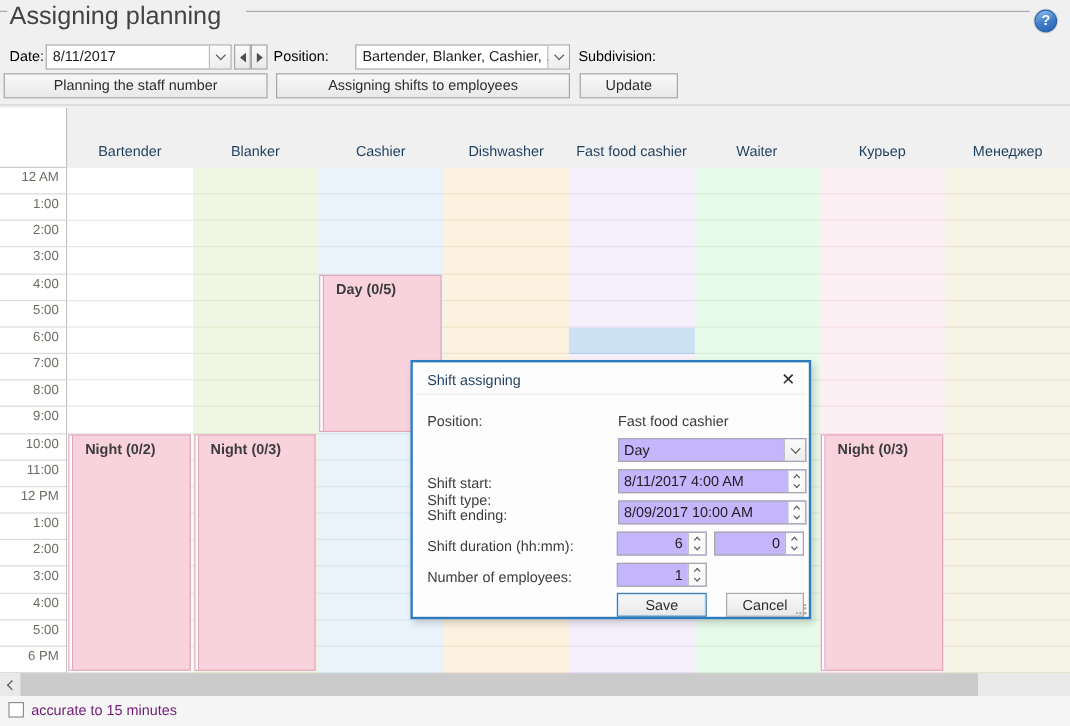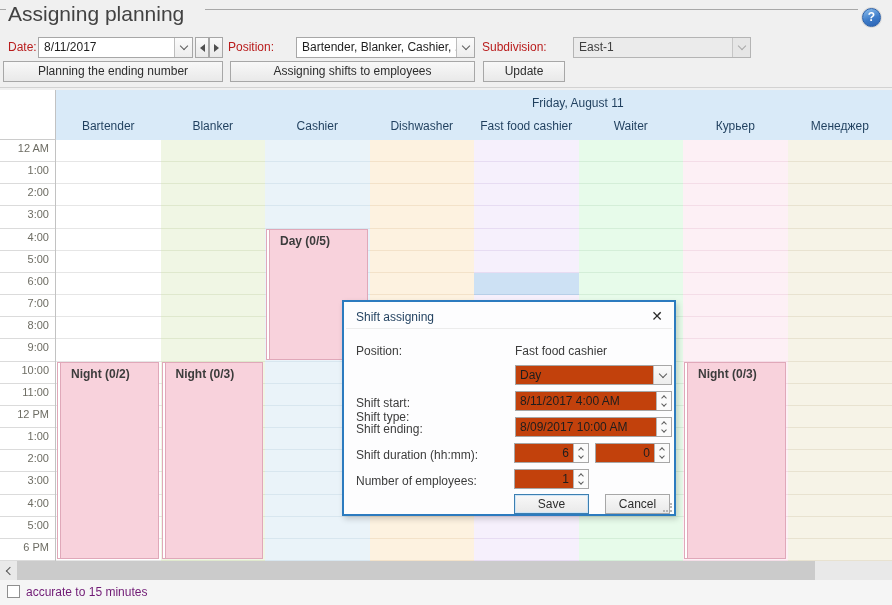--- a/index.html
+++ b/index.html
@@ -14,21 +14,21 @@
   .rule { position:absolute; top:9px; height:1px; background:#a8a8a8; }
   .page-title { position:absolute; left:8px; top:2px; font-size:21px; color:#424242; letter-spacing:0; }
   .help-icon {
     position:absolute; left:862px; top:8px; width:19px; height:19px; border-radius:50%;
     background:linear-gradient(160deg,#8ec0ee 0%,#3e7cc9 55%,#2a62b3 100%);
     border:1px solid #2b5fa6; color:#fff; font-weight:bold; font-size:12px;
     text-align:center; line-height:17px; box-shadow:0 0 0 1px #d8d8d8;
   }
 
   
-  .tb-label { position:absolute; top:37px; height:21px; line-height:21px; color:#b91c1c; }
+  .tb-label { position:absolute; top:37px; height:21px; line-height:21px; color:#000000; }
   .editor {
     position:absolute; top:37px; height:21px; background:#fff;
     border:1px solid #a7a7a7; line-height:19px; padding:0 22px 0 5px;
     color:#1e1e1e; white-space:nowrap; overflow:hidden;
   }
   .editor.disabled { background:#ebebeb; color:#3f3f3f; border-color:#b4b4b4; }
   .ddbtn {
     position:absolute; right:0; top:0; bottom:0; width:18px;
     border-left:1px solid #bdbdbd; background:linear-gradient(#fbfbfb,#ededed);
     display:flex; align-items:center; justify-content:center;
@@ -87,21 +87,21 @@
   .dialog {
     position:absolute; left:342px; top:300px; width:334px; height:216px;
     background:#fdfdfe; border:2px solid #2c7bbf; box-shadow:2px 3px 6px rgba(0,0,0,.18); z-index:10;
   }
   .dlg-title { position:absolute; left:12px; top:8px; color:#1f3f5e;text-align:right; }
   .dlg-close { position:absolute; right:8px; top:5px; width:18px; height:18px; text-align:center;
                line-height:18px; font-size:14px; color:#2b2b2b; }
   .dlg-sep { position:absolute; left:2px; right:2px; top:26px; height:1px; background:#ececec; }
   .dlg-label { position:absolute; left:12px; color:#3c3c3c; }
   .dlg-value { position:absolute; left:171px; color:#3c3c3c; }
-  .dctl { position:absolute; height:20px; background:#c2410c; border:1px solid #a7a7a7;
+  .dctl { position:absolute; height:20px; background:#c4b5fd; border:1px solid #a7a7a7;
           line-height:18px; color:#1e1e1e; white-space:nowrap; overflow:hidden; }
   .dctl .txt { padding:0 4px; display:block; }
   .spin { position:absolute; right:0; top:0; bottom:0; width:15px; border-left:1px solid #b5b5b5;
           background:#fbfbfb; display:flex; flex-direction:column; }
   .spin > div { flex:1; display:flex; align-items:center; justify-content:center; }
   .spin .chev { width:4px; height:4px; }
   .num { text-align:right; padding-right:19px !important; }
   .dlg-btn { position:absolute; top:192px; height:20px; border:1px solid #a7a7a7;
              background:linear-gradient(#f8f8f8,#e9e9e9); text-align:center; line-height:18px; color:#2d2d2d; }
   .dlg-btn.primary { border:1px solid #3c7fb1; box-shadow:inset 0 0 0 1px #cfe5f7; }
@@ -134,37 +134,28 @@
 
   <div class="tb-label" style="left:228px;">Position:</div>
   <div class="editor" style="left:296px;width:179px;">
     <span>Bartender, Blanker, Cashier, ...</span>
     <span class="ddbtn">
         <span class="chev down"></span>
       </span>
   </div>
 
   <div class="tb-label" style="left:482px;">Subdivision:</div>
-  <div class="editor disabled" style="left:573px;width:178px;">
-    <span>East-1</span>
-    <span class="ddbtn">
-        <span class="chev down gray"></span>
-      </span>
-  </div>
-
-  <div class="btn" style="left:3px;width:220px;">Planning the ending number</div>
+
+  <div class="btn" style="left:3px;width:220px;">Planning the staff number</div>
   <div class="btn" style="left:230px;width:245px;">Assigning shifts to employees</div>
   <div class="btn" style="left:483px;width:82px;">Update</div>
 
   <div class="toolbar-sep"></div>
 
   <div class="grid">
-    <div class="band">
-      <span class="day-title">Friday, August 11</span>
-    </div>
     <div id="colheads">
         <div class="colhead" style="left: 56px; width: 104.5px;">Bartender</div>
         <div class="colhead" style="left: 160.5px; width: 104.5px;">Blanker</div>
         <div class="colhead" style="left: 265px; width: 104.5px;">Cashier</div>
         <div class="colhead" style="left: 369.5px; width: 104.5px;">Dishwasher</div>
         <div class="colhead" style="left: 474px; width: 104.5px;">Fast food cashier</div>
         <div class="colhead" style="left: 578.5px; width: 104.5px;">Waiter</div>
         <div class="colhead" style="left: 683px; width: 104.5px;">Курьер</div>
         <div class="colhead" style="left: 787.5px; width: 104.5px;">Менеджер</div>
       </div>

